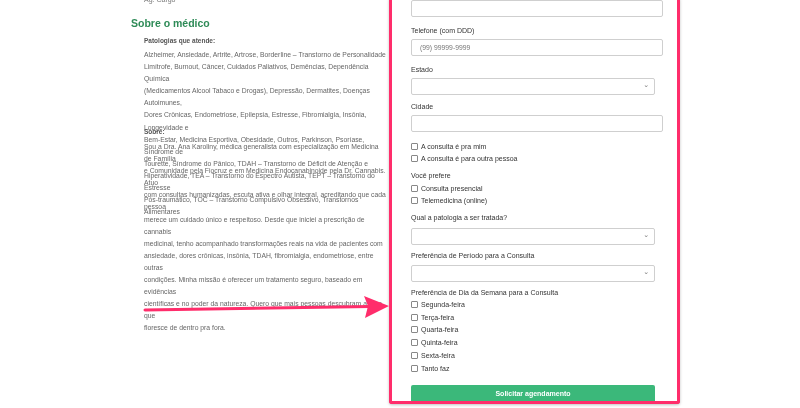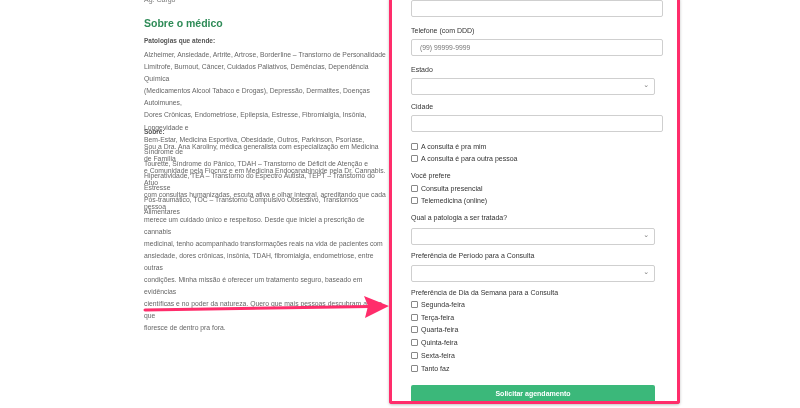--- a/index.html
+++ b/index.html
@@ -4,21 +4,21 @@
 <style>
   html, body { margin:0; padding:0; }
   body {
     width:800px; height:408px; overflow:hidden; position:relative;
     background:#ffffff;
     font-family:"Liberation Sans", "DejaVu Sans", sans-serif;
     color:#555;
   }
   .cutoff-line { position:absolute; left:144px; top:-4px; font-size:7px; color:#777; }
   .section-title {
-    position:absolute; left:144px; top:17px;
+    position:absolute; left:131px; top:17px;
     font-size:10.5px; font-weight:bold; color:#2e8b57;
   }
   .sub-label { position:absolute; left:144px; font-size:6.5px; font-weight:bold; color:#555; }
   .paragraph {
     position:absolute; left:144px; width:242px;
     font-size:6.8px; line-height:12.1px; color:#666;
   }
   .form-box {
     position:absolute; left:389px; top:-3px; width:285px; height:401px;
     border:3px solid #ff2d6b; border-radius:3px; background:#fff;

